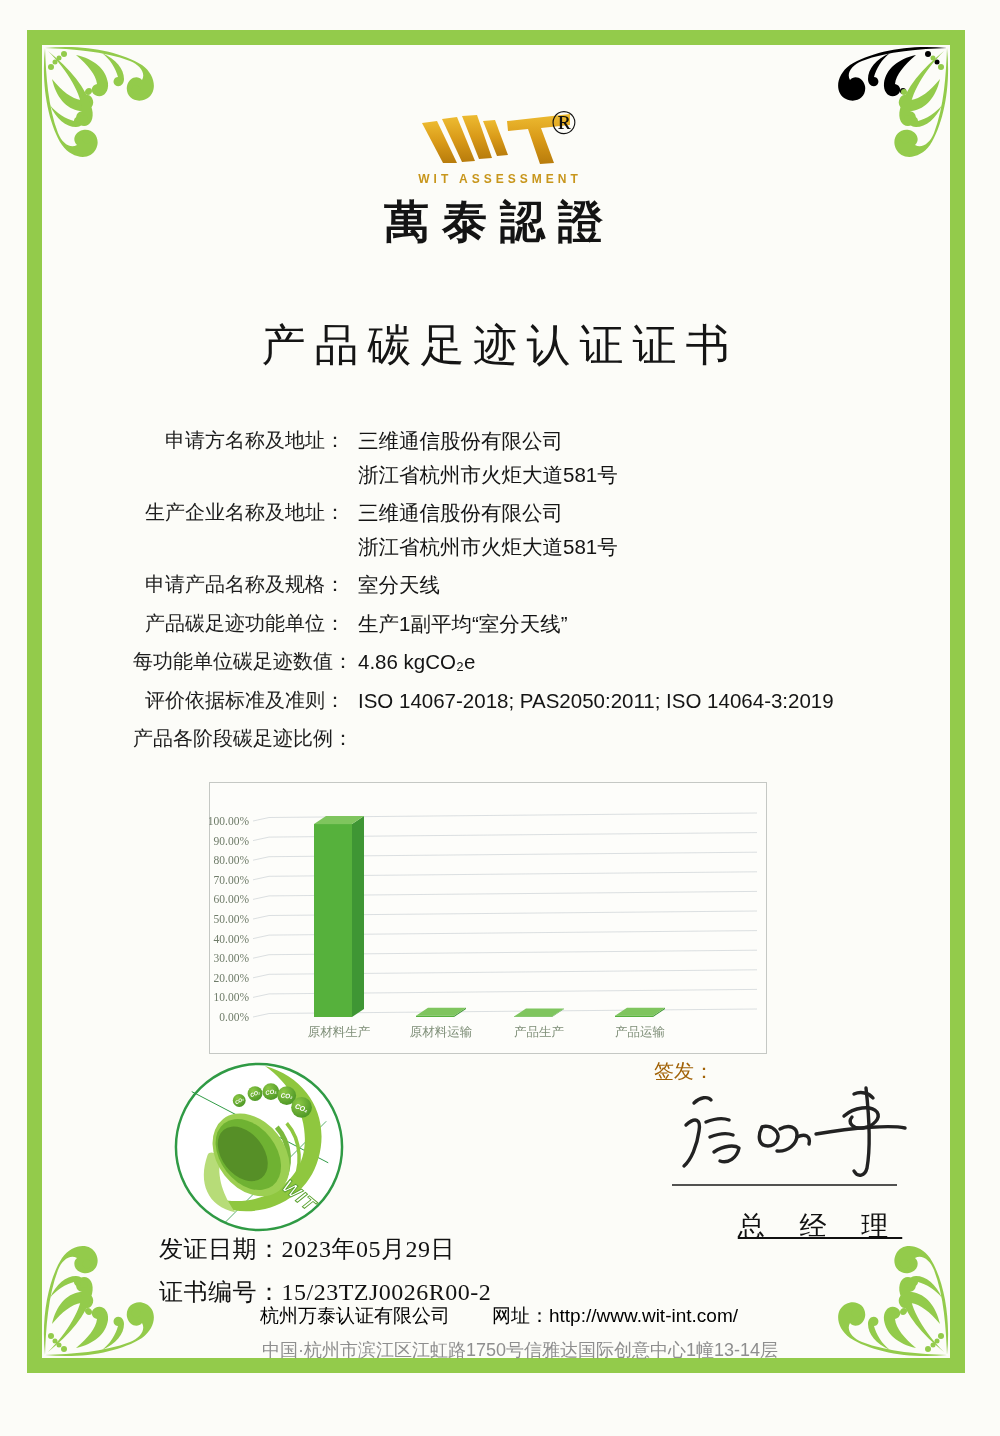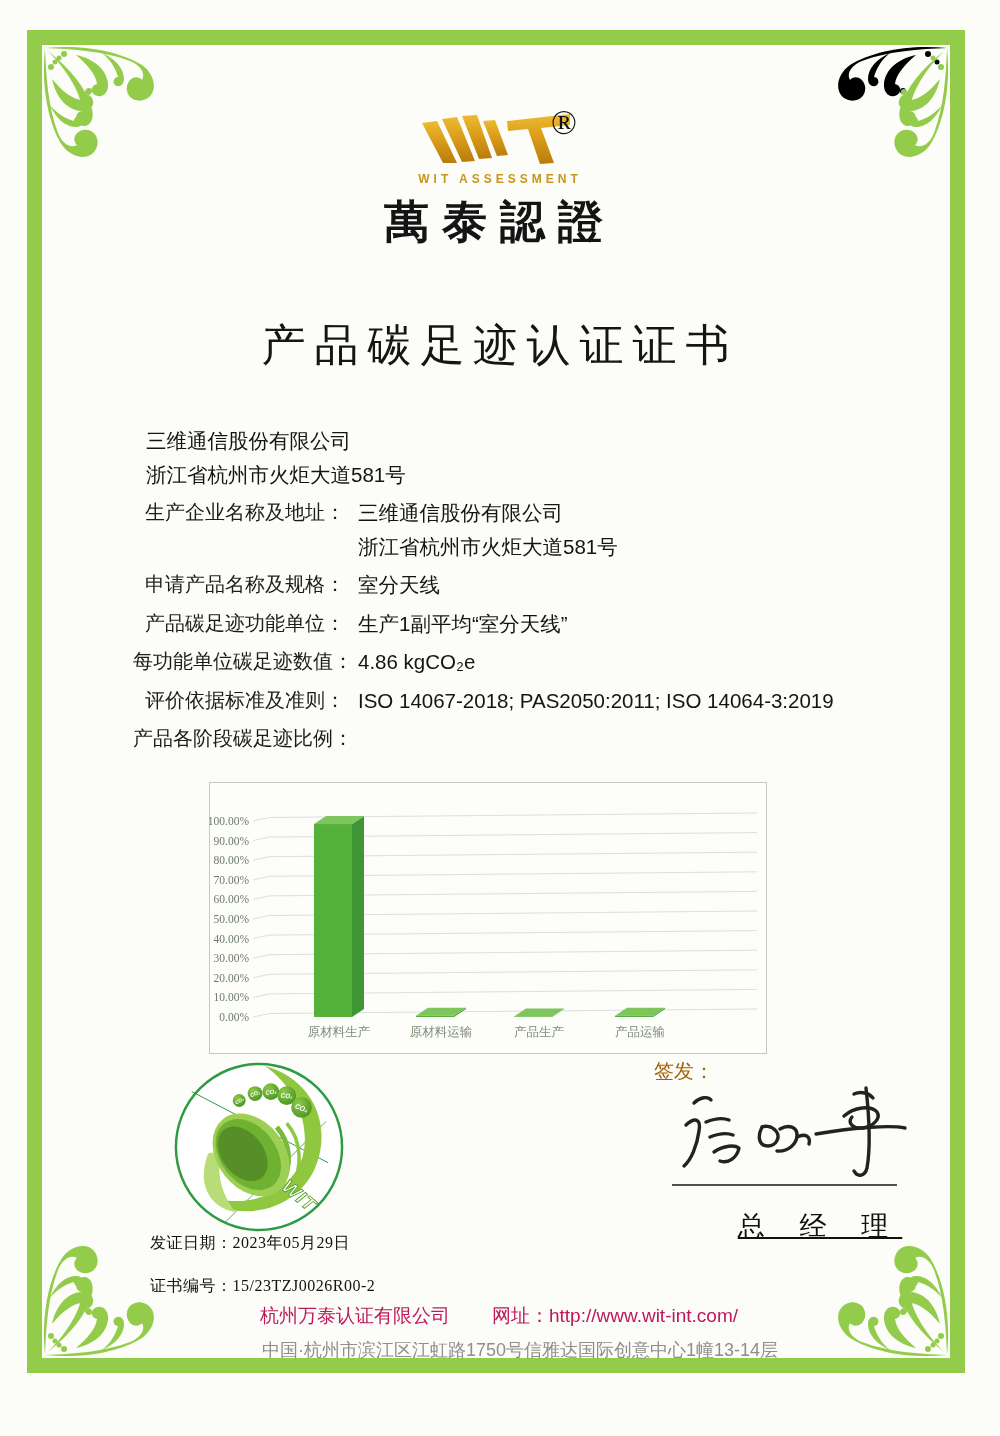--- a/index.html
+++ b/index.html
@@ -34,27 +34,27 @@
   
   .chart-wrap{position:absolute;left:209px;top:782px;}
   
   .badge{position:absolute;left:170px;top:1056px;width:178px;height:178px;}
   
   .sign-label{position:absolute;left:654px;top:1058px;font-size:20px;color:#a16207;}
   .signature{position:absolute;left:658px;top:1085px;width:250px;height:112px;}
   .sign-role{position:absolute;left:730px;top:1208px;width:180px;text-align:center;
              font-size:27px;letter-spacing:14px;color:#111;text-decoration:underline;}
   
-  .info-line{position:absolute;font-size:16px;color:#121212;letter-spacing:0.5px;}
+  .info-line{position:absolute;font-size:24px;color:#121212;letter-spacing:0.5px;margin-left:9px;}
   .line-issue{left:150px;top:1233px;}
   .line-certno{left:150px;top:1276px;}
   .line-valid{left:598px;top:1270px;}
   
   .footer-1{position:absolute;left:0;right:2px;top:1303px;text-align:center;
-            font-family:"Liberation Sans",sans-serif;font-size:19px;color:#be185d;}
+            font-family:"Liberation Sans",sans-serif;font-size:19px;color:#000000;}
   .footer-1 .gap{display:inline-block;width:42px;}
   .footer-2{position:absolute;left:0;right:0;top:1338px;text-align:center;
             font-family:"Liberation Sans",sans-serif;font-size:18px;color:#8e8e8e;margin-left:40px;}
 </style>
 </head>
 <body>
 
 <div id="page">
 
   <div class="frame"></div>
@@ -117,20 +117,21 @@
     </g>
   </svg>
   <div class="reg-mark">®</div>
   <div class="logo-sub">WIT  ASSESSMENT</div>
   <div class="brand-cn">萬泰認證</div>
 
   <div class="cert-title">产品碳足迹认证证书</div>
 
   <div id="fields">
       <div class="field-row">
+        <div class="field-label">申请方名称及地址：</div>
         <div class="field-value">
           <div>三维通信股份有限公司</div>
           <div>浙江省杭州市火炬大道581号</div>
         </div>
       </div>
       <div class="field-row">
         <div class="field-label">生产企业名称及地址：</div>
         <div class="field-value">
           <div>三维通信股份有限公司</div>
           <div>浙江省杭州市火炬大道581号</div>

